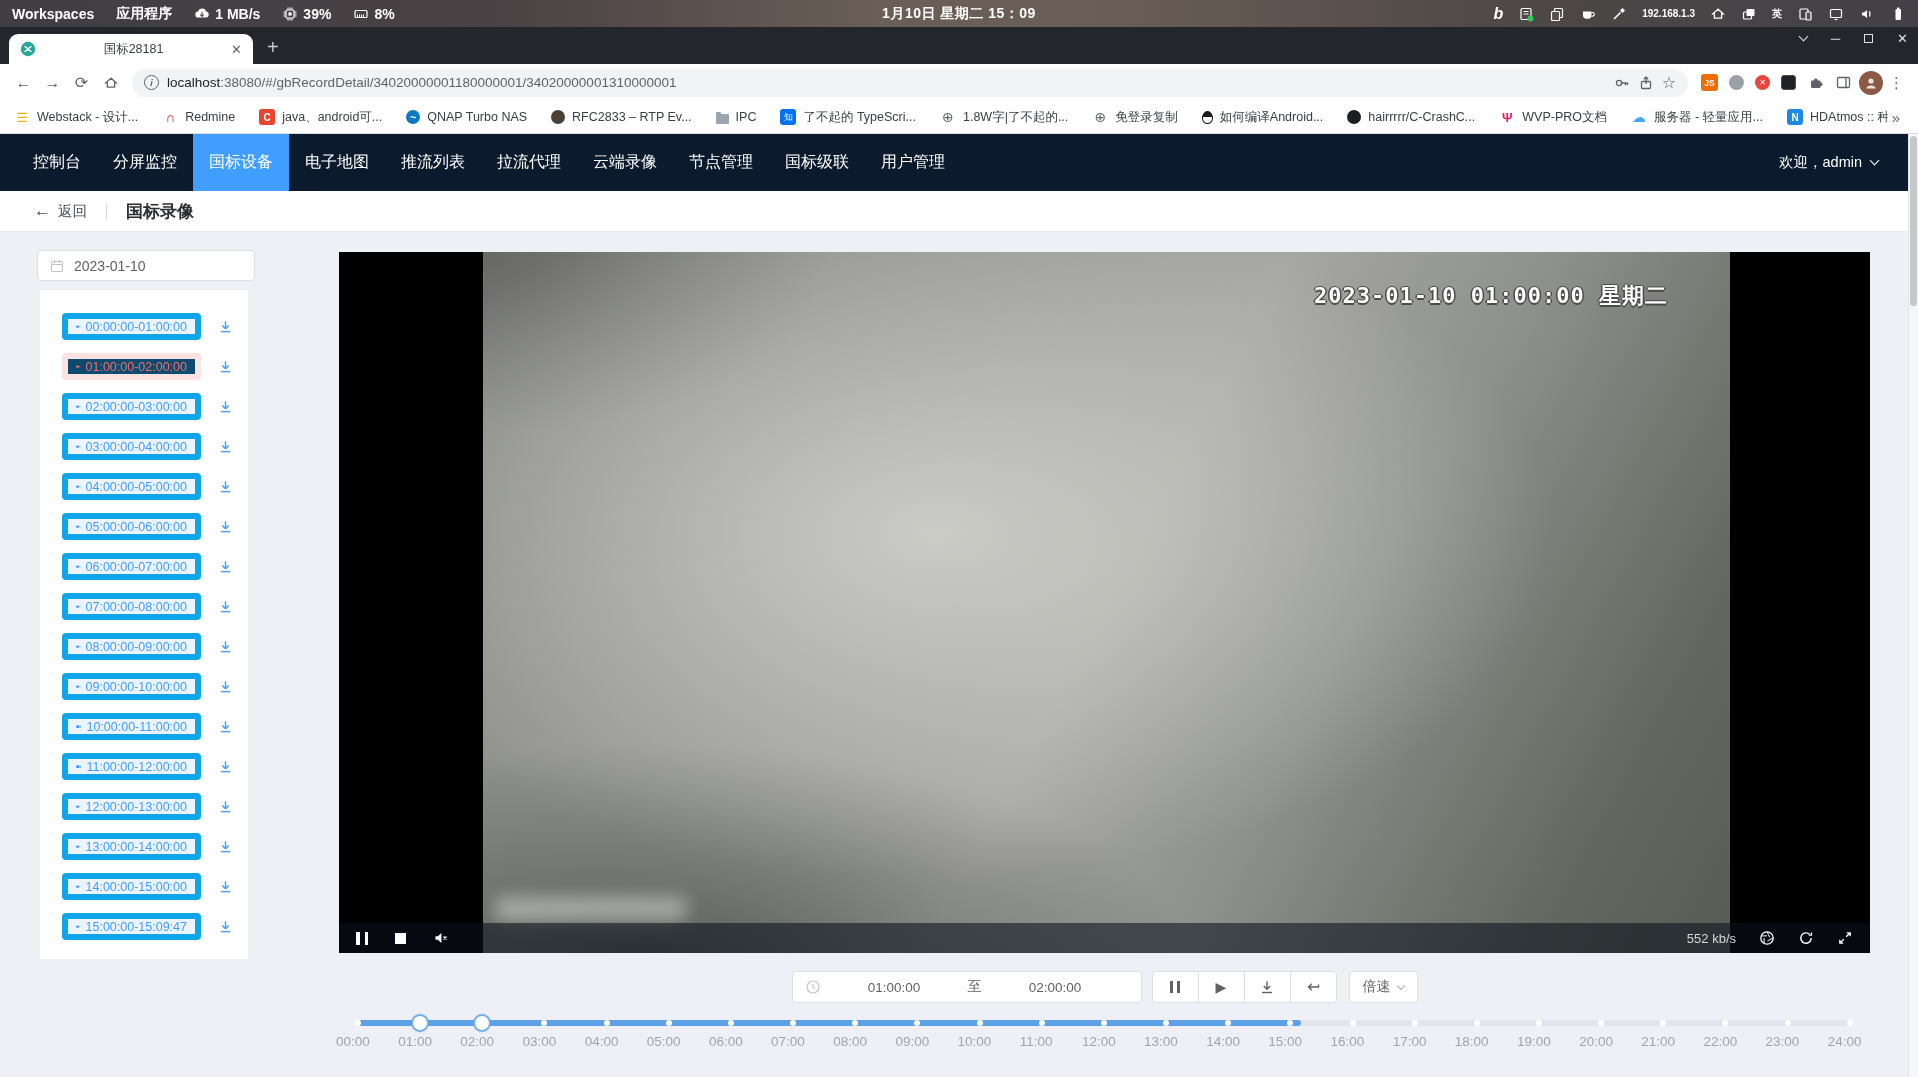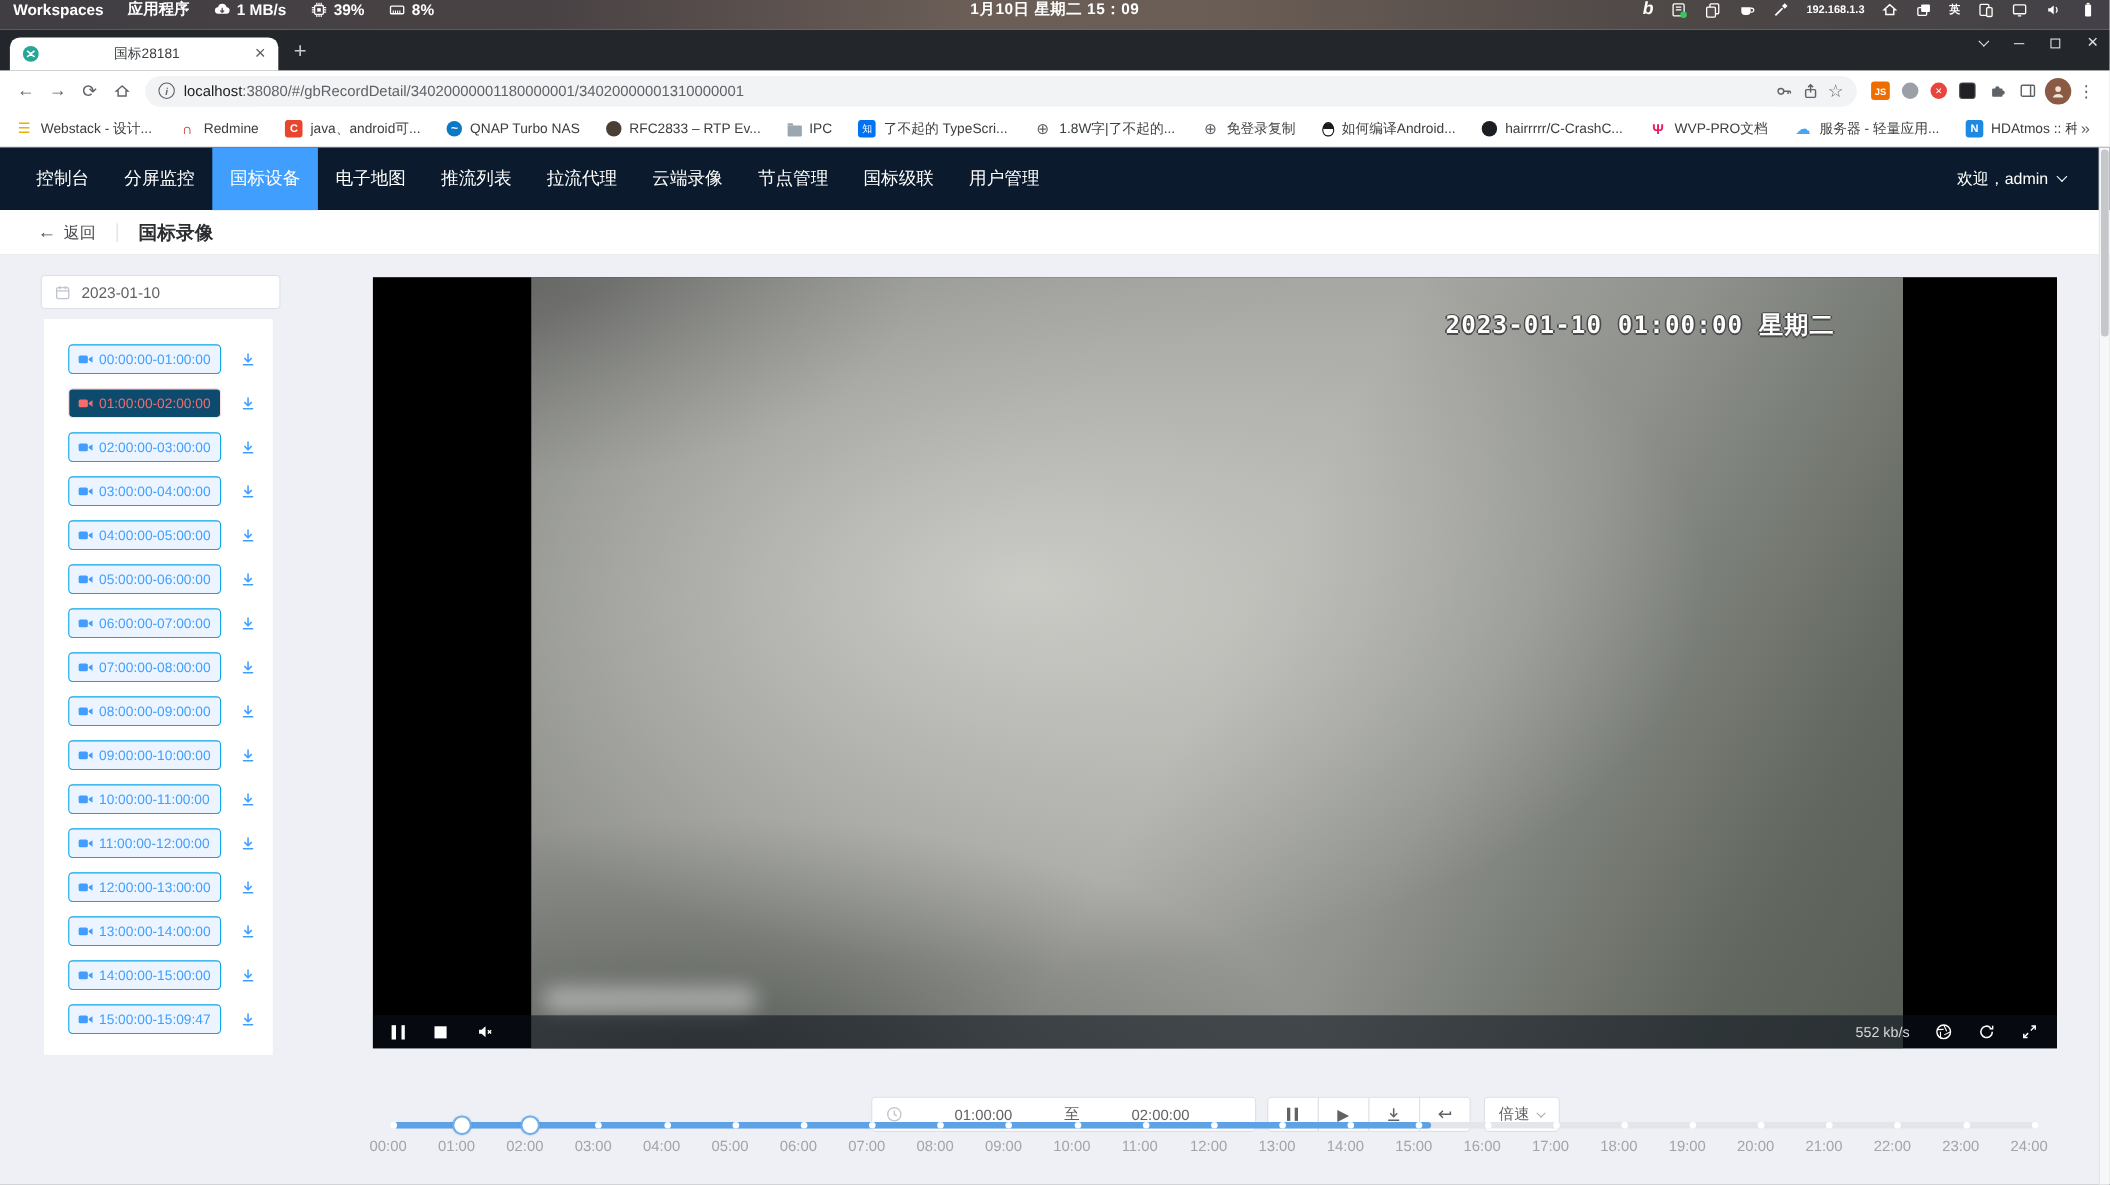--- a/index.html
+++ b/index.html
@@ -1,21 +1,21 @@
 <!DOCTYPE html>
 <html><head>
 <meta charset="utf-8">
 <style>
   * { margin:0; padding:0; box-sizing:border-box; }
   html,body { width:1918px; height:1077px; overflow:hidden; }
   body { font-family:"Liberation Sans","DejaVu Sans",sans-serif; }
   .screen { position:relative; width:1918px; height:1077px; background:#eef0f5; overflow:hidden; }
 
   
-  .sysbar { position:relative; height:27px; display:flex; align-items:flex-start; justify-content:space-between;
+  .sysbar { position:relative; height:27px; display:flex; align-items:center; justify-content:space-between;
     padding:0 12px; color:#fff; font-size:14px;
     background:linear-gradient(90deg,#403e43 0%,#494244 26%,#6b5e57 46%,#6a5d55 58%,#4d4746 80%,#434147 100%); }
   .sys-left,.sys-right { display:flex; align-items:center; }
   .sys-left { gap:22px; font-weight:700; }
   .sys-group { display:flex; align-items:center; gap:5px; }
   .sys-center { position:absolute; left:50%; transform:translateX(-50%); font-weight:700; letter-spacing:.5px; }
   .sys-right { gap:15px; font-weight:400; }
   .sys-right .txt { font-weight:600; font-size:10px; }
   .b-glyph { font-weight:700; font-size:16px; font-style:italic; }
 
@@ -95,21 +95,21 @@
   .content { position:relative; height:845px; }
 
   .date-input { position:absolute; left:37px; top:18px; width:218px; height:31px; background:#fff;
     border:1px solid #dcdfe6; border-radius:4px; display:flex; align-items:center; gap:9px; padding:0 11px;
     font-size:14px; color:#606266; cursor:pointer; }
 
   .record-card { position:absolute; left:40px; top:58px; width:208px; height:669px; background:#fff; }
   .rec-list { list-style:none; padding-top:23px; }
   .rec-row { display:flex; align-items:center; justify-content:space-between; padding:0 15px 0 22px; height:27px; margin-bottom:13px; }
   .pill { width:139px; height:27px; border-radius:4px; display:flex; align-items:center; gap:5px; padding:0 8px;
-    font-size:12.5px; background:#ecf5ff; border:1px solid #0ea5e9; color:#409eff; cursor:pointer; white-space:nowrap; }
+    font-size:12.5px; background:#ecf5ff; border:6px solid #0ea5e9; color:#409eff; cursor:pointer; white-space:nowrap; }
   .rec-row[data-state="active"] .pill { background:#0c4a6e; border-color:#fde2e2; color:#f56c6c; }
   .dl-btn { display:flex; align-items:center; cursor:pointer; }
 
   
   .player { position:absolute; left:339px; top:20px; width:1531px; height:701px; background:#000; }
   .video-content { position:absolute; left:144px; right:140px; top:0; bottom:0; overflow:hidden;
     background:
       radial-gradient(1000px 560px at 36% 40%, rgba(218,218,213,.75), rgba(218,218,213,0) 62%),
       radial-gradient(820px 360px at 14% 104%, rgba(38,46,40,.62), rgba(38,46,40,0) 66%),
       radial-gradient(500px 260px at 0% 0%, rgba(40,40,40,.32), rgba(40,40,40,0) 70%),
@@ -123,21 +123,21 @@
     display:flex; align-items:center; justify-content:space-between; padding:0 17px; }
   .vbar-left { display:flex; align-items:center; gap:27px; }
   .vbar-right { display:flex; align-items:center; gap:23px; }
   .bitrate { color:#d6d9dc; font-size:13px; }
   .icon-pause,.icon-pause2 { display:flex; gap:5px; }
   .icon-pause i { width:3.5px; height:13px; background:#fff; }
   .icon-stop { width:11px; height:11px; background:#fff; }
   .vico { display:flex; align-items:center; cursor:pointer; }
 
   
-  .playback-row { position:absolute; left:339px; top:765px; width:1531px; display:flex; justify-content:center; align-items:flex-end; gap:8px; }
+  .playback-row { position:absolute; left:339px; top:739px; width:1531px; display:flex; justify-content:center; align-items:flex-end; gap:8px; }
   .time-range { width:350px; height:32px; background:#fff; border:1px solid #dcdfe6; border-radius:4px;
     display:flex; align-items:center; padding:0 12px; font-size:13.5px; color:#606266; }
   .tr-time { flex:1; text-align:center; }
   .tr-sep { color:#606266; font-size:14px; }
   .btn-group { display:flex; margin-left:2px; }
   .pb-btn { width:47px; height:32px; background:#fff; border:1px solid #dcdfe6; margin-left:-1px;
     display:flex; align-items:center; justify-content:center; color:#606266; cursor:pointer; font-size:14px; }
   .pb-btn:first-child { border-radius:4px 0 0 4px; margin-left:0; }
   .pb-btn:last-child { border-radius:0 4px 4px 0; }
   .pb-pause { display:flex; gap:4px; } .pb-pause i { width:3px; height:12px; background:#606266; }

